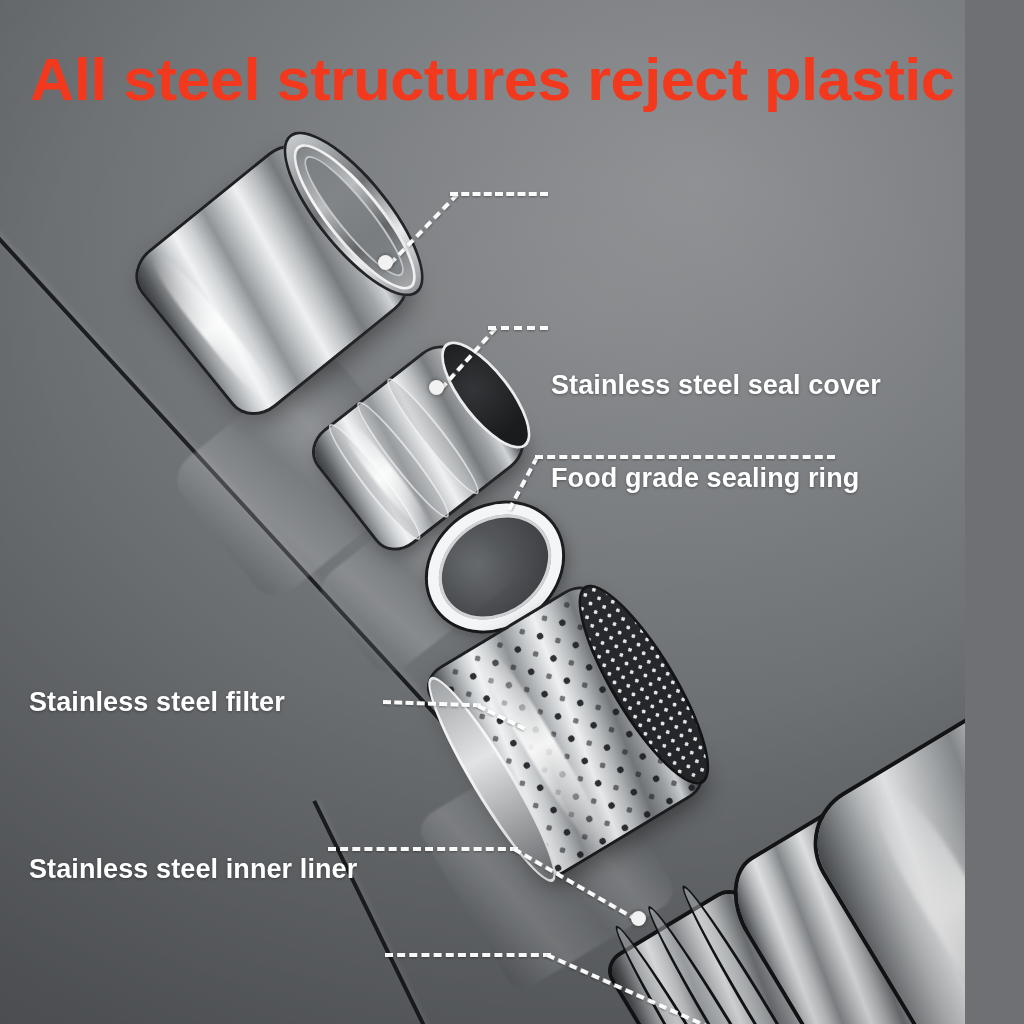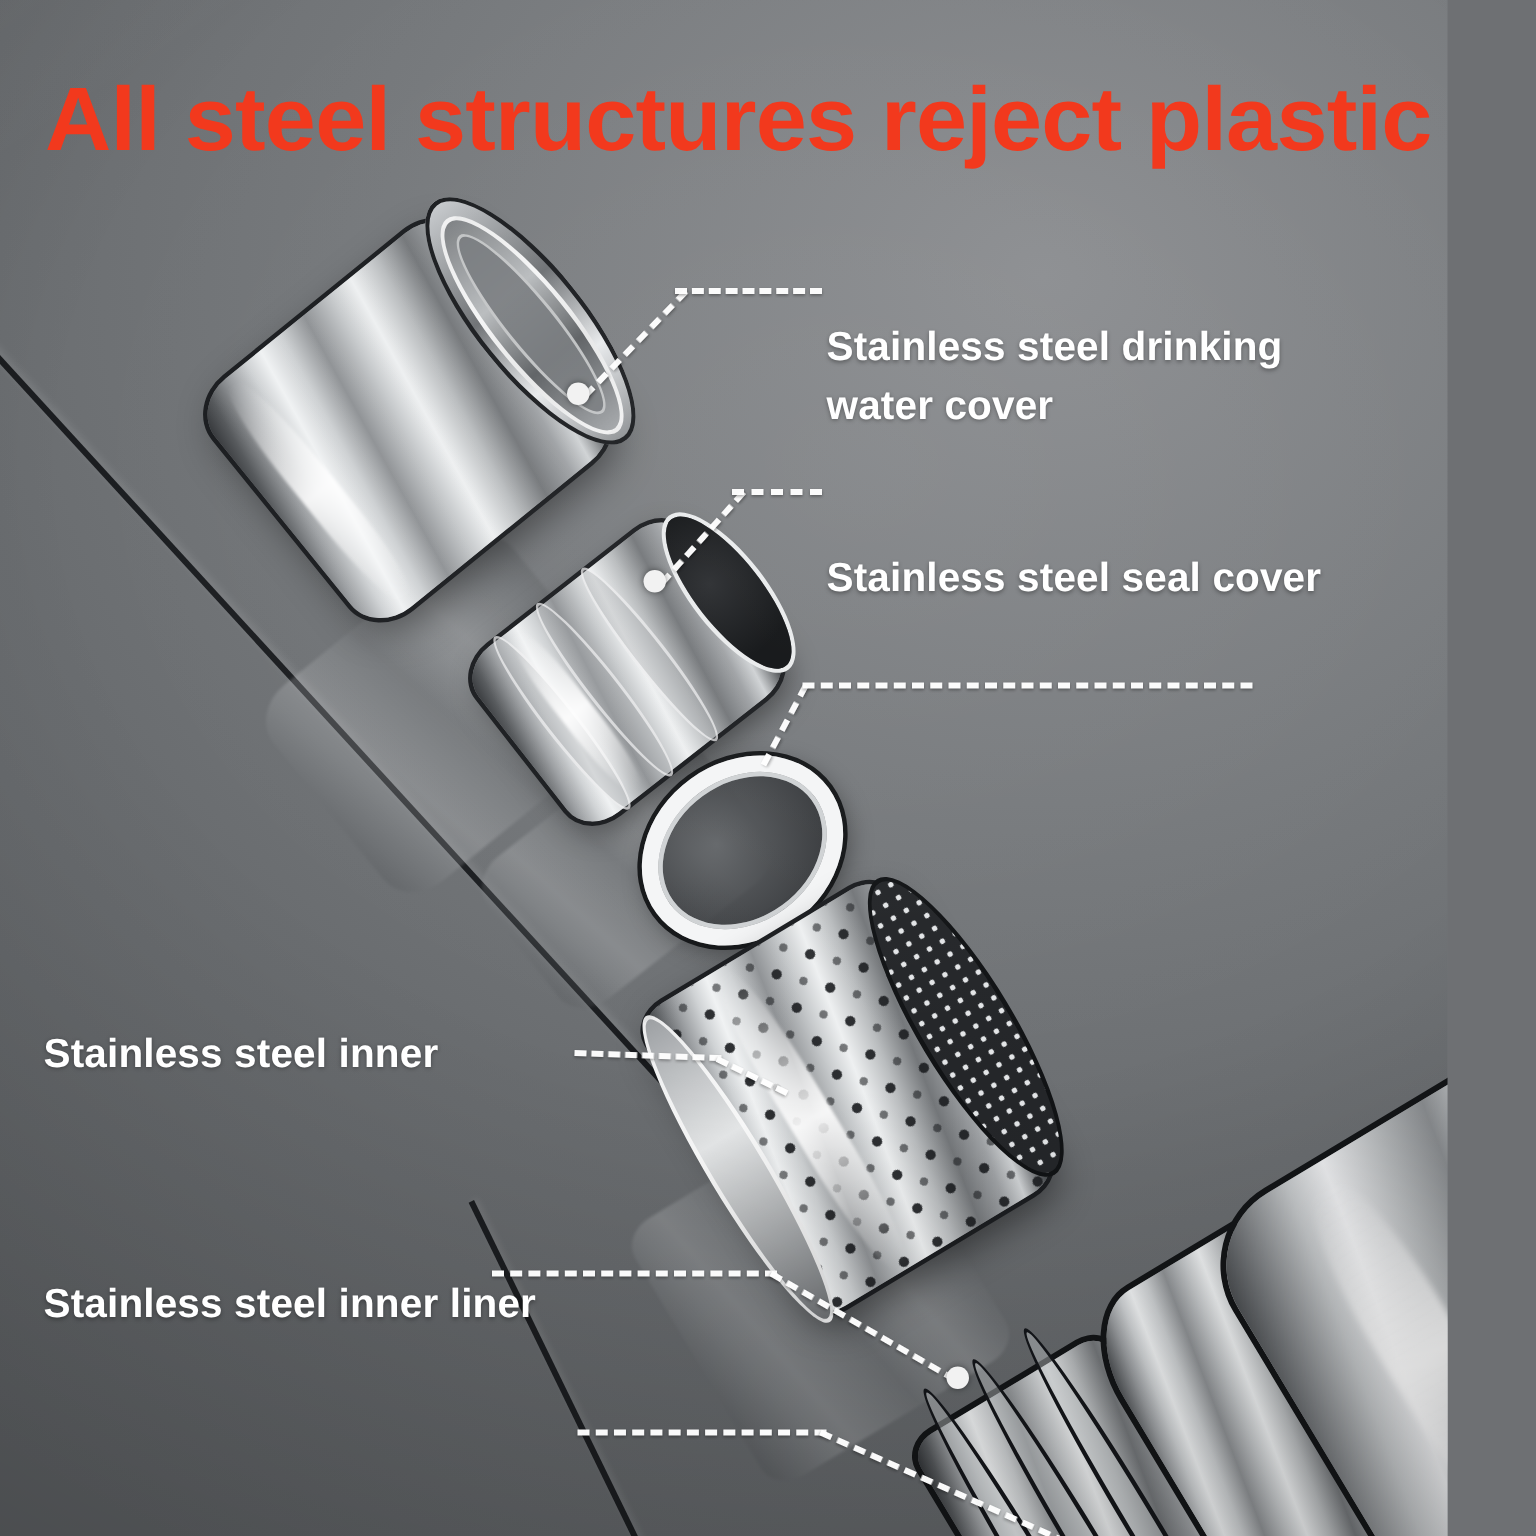--- a/index.html
+++ b/index.html
@@ -209,19 +209,18 @@
 
   <div class="lead" style="left:328px;top:847px;width:190px;"></div>
   <div class="lead" style="left:514px;top:847px;width:142px;transform:rotate(30deg);"></div>
   <div class="dot" style="left:631px;top:911px;"></div>
 
   <div class="lead" style="left:385px;top:953px;width:166px;"></div>
   <div class="lead" style="left:547px;top:953px;width:192px;transform:rotate(24deg);"></div>
 
   <div id="title">All steel structures reject plastic</div>
 
-  <div class="label" id="lbl-drink">Stainless steel drinking
-water cover</div>
   <div class="label" id="lbl-seal">Stainless steel seal cover</div>
-  <div class="label" id="lbl-filter">Stainless steel inner</div>
+  <div class="label" id="lbl-ring">Food grade sealing ring</div>
+  <div class="label" id="lbl-filter">Stainless steel filter</div>
   <div class="label" id="lbl-liner">Stainless steel inner liner</div>
 
 </div>
 
 </body></html>

